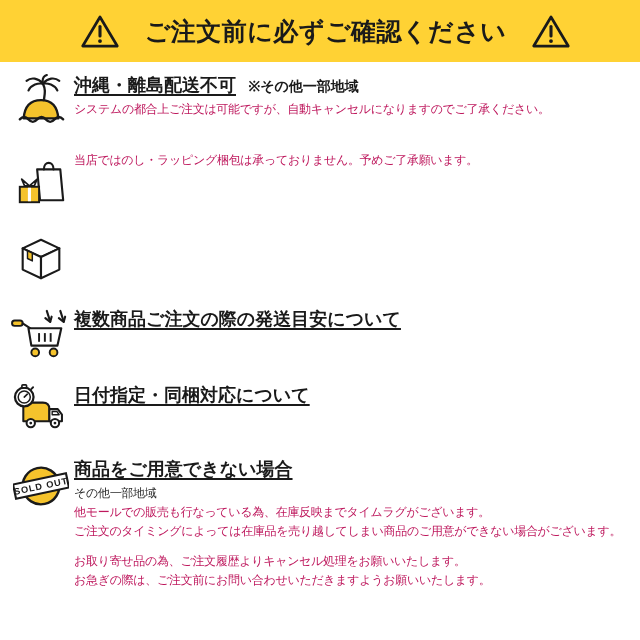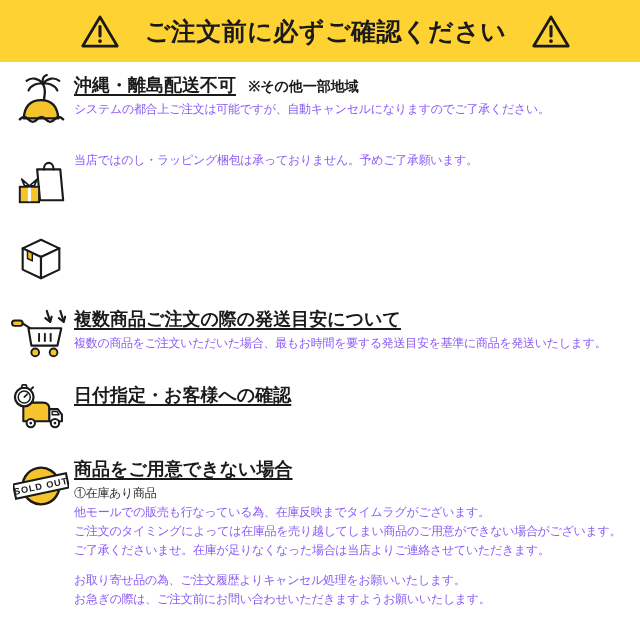--- a/index.html
+++ b/index.html
@@ -22,21 +22,21 @@
   .icon-col{width:74px;flex:0 0 74px;padding-left:8px;box-sizing:border-box;display:flex;justify-content:center;align-items:flex-start;}
   .icon-col svg{display:block;margin-top:1px;}
   .content-col{flex:1;min-width:0;}
   .sec-title-row{line-height:24px;margin-bottom:2px;white-space:nowrap;}
   .sec-title{
     font-size:18px;font-weight:bold;color:#1a1a1a;
     text-decoration:underline;text-underline-offset:3px;text-decoration-thickness:1.5px;
   }
   .sec-title-suffix{font-size:14px;font-weight:bold;color:#1a1a1a;margin-left:8px;}
   .body-line{
-    font-size:12px;line-height:19px;color:#8b5cf6;letter-spacing:-0.3px;white-space:nowrap;
+    font-size:12px;line-height:19px;color:#be185d;letter-spacing:-0.3px;white-space:nowrap;
   }
   .sub-heading{font-size:12px;line-height:19px;color:#2a2a2a;letter-spacing:-0.3px;}
   .subsection-2{margin-top:11px;}
   .stroke{fill:none;stroke:#1a1a1a;stroke-width:2.2;stroke-linecap:round;stroke-linejoin:round;}
 </style>
 </head>
 <body>
 
 <div class="page">
 
@@ -119,21 +119,20 @@
           <line x1="38" y1="3" x2="41.5" y2="14" stroke="#1a1a1a" stroke-width="2.2" stroke-linecap="round"></line>
           <polyline points="36.5,10.5 41.5,14.5 43,9" class="stroke"></polyline>
           <line x1="52" y1="3" x2="55.5" y2="14" stroke="#1a1a1a" stroke-width="2.2" stroke-linecap="round"></line>
           <polyline points="50.5,10.5 55.5,14.5 57,9" class="stroke"></polyline>
         </svg>
       </div>
       <div class="content-col">
         <div class="sec-title-row">
           <span class="sec-title">複数商品ご注文の際の発送目安について</span>
         </div>
-        <div class="body-line">複数の商品をご注文いただいた場合、最もお時間を要する発送目安を基準に商品を発送いたします。</div>
       </div>
     </div>
 
     <div class="section">
       <div class="icon-col">
         <svg width="58" height="54" viewBox="0 0 62 58">
           <path d="M12 20 H33 Q40 20 40 27 V40 H12 Z" fill="#F5C32C" stroke="#1a1a1a" stroke-width="2.2" stroke-linejoin="round"></path>
           <path d="M40 27 H49 L53.5 33 V40 H40 Z" fill="#ffffff" stroke="#1a1a1a" stroke-width="2.2" stroke-linejoin="round"></path>
           <path d="M43 29.5 H48 L50.5 33 H43 Z" fill="#ffffff" stroke="#1a1a1a" stroke-width="1.5" stroke-linejoin="round"></path>
           <circle cx="20" cy="42" r="4.5" fill="#ffffff" stroke="#1a1a1a" stroke-width="2.2"></circle>
@@ -142,44 +141,43 @@
           <circle cx="46" cy="42" r="1.5" fill="#1a1a1a"></circle>
           <circle cx="13" cy="14" r="10" fill="#ffffff" stroke="#1a1a1a" stroke-width="2.4"></circle>
           <circle cx="13" cy="14" r="6.5" fill="none" stroke="#1a1a1a" stroke-width="1.6"></circle>
           <rect x="10.5" y="1" width="5" height="3.2" rx="1" fill="#ffffff" stroke="#1a1a1a" stroke-width="1.8"></rect>
           <line x1="20.5" y1="5.5" x2="22.5" y2="3.5" stroke="#1a1a1a" stroke-width="2" stroke-linecap="round"></line>
           <line x1="13" y1="14" x2="16.3" y2="11" stroke="#1a1a1a" stroke-width="1.8" stroke-linecap="round"></line>
         </svg>
       </div>
       <div class="content-col">
         <div class="sec-title-row">
-          <span class="sec-title">日付指定・お客様への確認</span>
+          <span class="sec-title">日付指定・同梱対応について</span>
         </div>
       </div>
     </div>
 
     <div class="section">
       <div class="icon-col">
         <svg width="56" height="56" viewBox="0 0 58 58">
           <g transform="rotate(-12 29 29)">
             <circle cx="29" cy="29" r="19" fill="#F5C32C" stroke="#1a1a1a" stroke-width="2.5"></circle>
             <rect x="1" y="21.5" width="56" height="15" fill="#ffffff" stroke="#1a1a1a" stroke-width="2.2"></rect>
             <text x="29" y="32.5" text-anchor="middle" font-size="9.5" font-weight="bold" letter-spacing="1" fill="#1a1a1a" font-family="Liberation Sans, sans-serif">SOLD OUT</text>
           </g>
         </svg>
       </div>
       <div class="content-col">
         <div class="sec-title-row">
           <span class="sec-title">商品をご用意できない場合</span>
         </div>
         <div>
-          <div class="sub-heading">①在庫あり商品</div>
+          <div class="sub-heading">その他一部地域</div>
           <div class="body-line">他モールでの販売も行なっている為、在庫反映までタイムラグがございます。</div>
           <div class="body-line">ご注文のタイミングによっては在庫品を売り越してしまい商品のご用意ができない場合がございます。</div>
-          <div class="body-line">ご了承くださいませ。在庫が足りなくなった場合は当店よりご連絡させていただきます。</div>
         </div>
         <div class="subsection-2">
           <div class="body-line">お取り寄せ品の為、ご注文履歴よりキャンセル処理をお願いいたします。</div>
           <div class="body-line">お急ぎの際は、ご注文前にお問い合わせいただきますようお願いいたします。</div>
 
         </div>
       </div>
     </div>
 
   </div>

